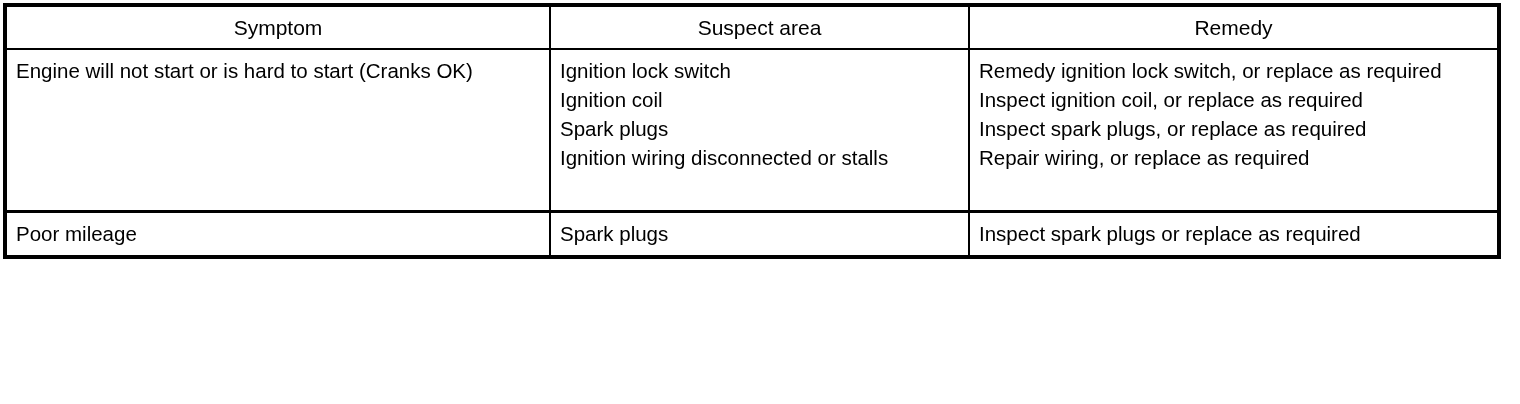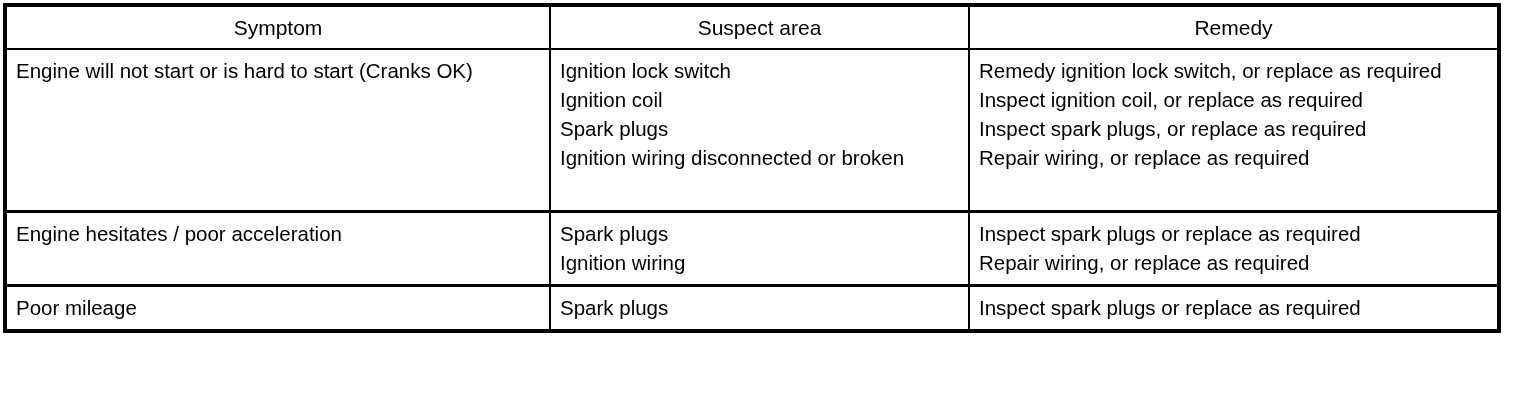--- a/index.html
+++ b/index.html
@@ -98,44 +98,31 @@
     <tbody>
 
       <tr class="row-1">
         <td class="cell-symptom">
           <span class="line">Engine will not start or is hard to start (Cranks OK)</span>
         </td>
         <td class="cell-suspect">
           <span class="line">Ignition lock switch</span>
           <span class="line">Ignition coil</span>
           <span class="line">Spark plugs</span>
-          <span class="line">Ignition wiring disconnected or broken</span>
+          <span class="line">Ignition wiring disconnected or stalls</span>
         </td>
         <td class="cell-remedy">
           <span class="line">Remedy ignition lock switch, or replace as required</span>
           <span class="line">Inspect ignition coil, or replace as required</span>
           <span class="line">Inspect spark plugs, or replace as required</span>
           <span class="line">Repair wiring, or replace as required</span>
         </td>
       </tr>
 
 
-      <tr class="row-3">
-        <td class="cell-symptom">
-          <span class="line">Engine hesitates / poor acceleration</span>
-        </td>
-        <td class="cell-suspect">
-          <span class="line">Spark plugs</span>
-          <span class="line">Ignition wiring</span>
-        </td>
-        <td class="cell-remedy">
-          <span class="line">Inspect spark plugs or replace as required</span>
-          <span class="line">Repair wiring, or replace as required</span>
-        </td>
-      </tr>
 
       <tr class="row-4">
         <td class="cell-symptom">
           <span class="line">Poor mileage</span>
         </td>
         <td class="cell-suspect">
           <span class="line">Spark plugs</span>
         </td>
         <td class="cell-remedy">
           <span class="line">Inspect spark plugs or replace as required</span>

